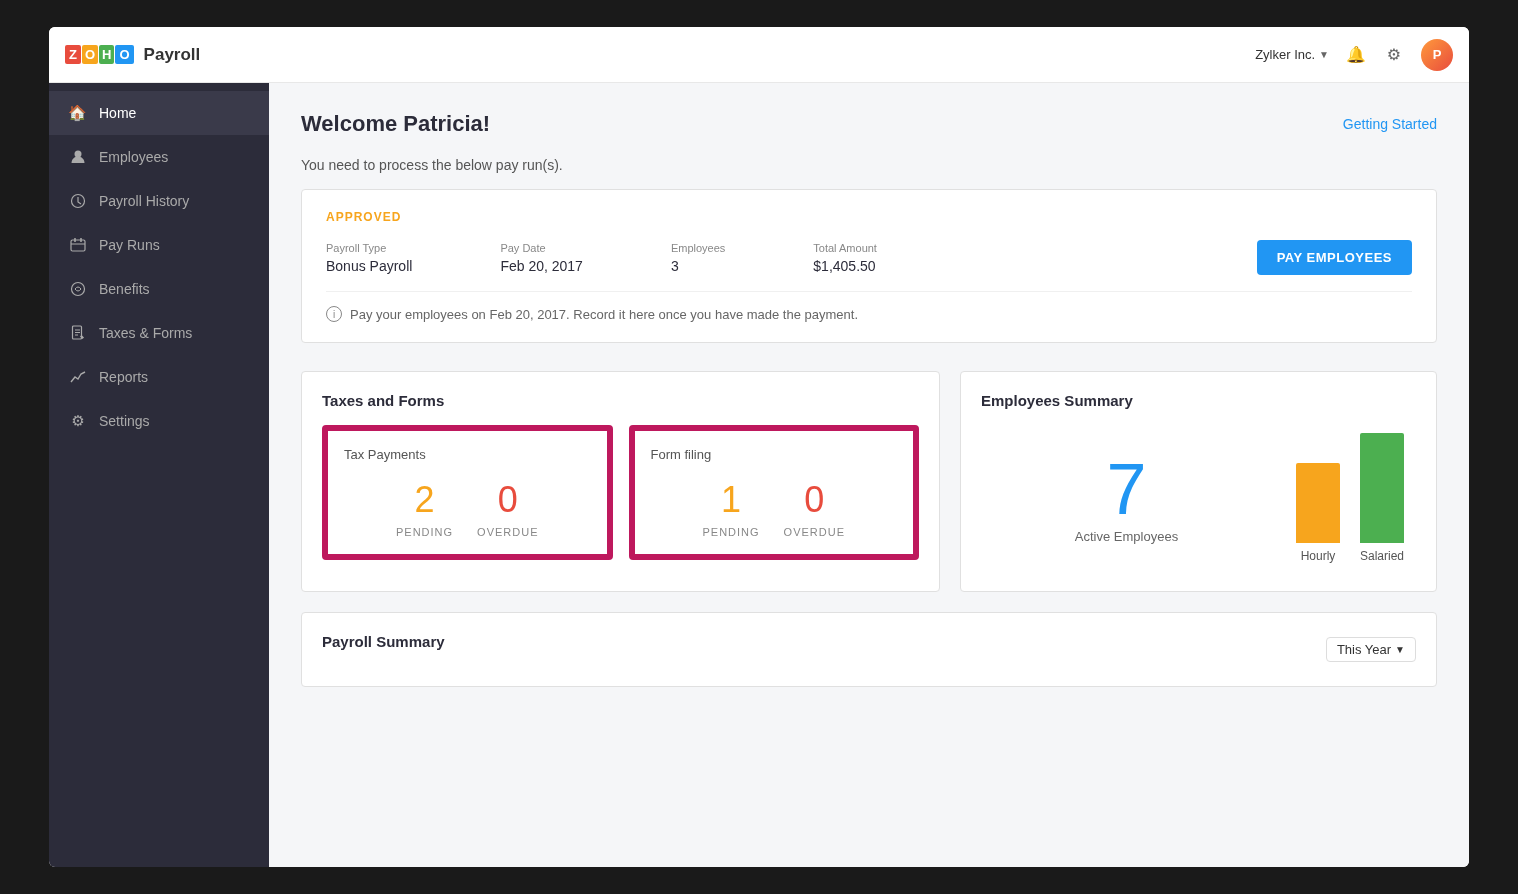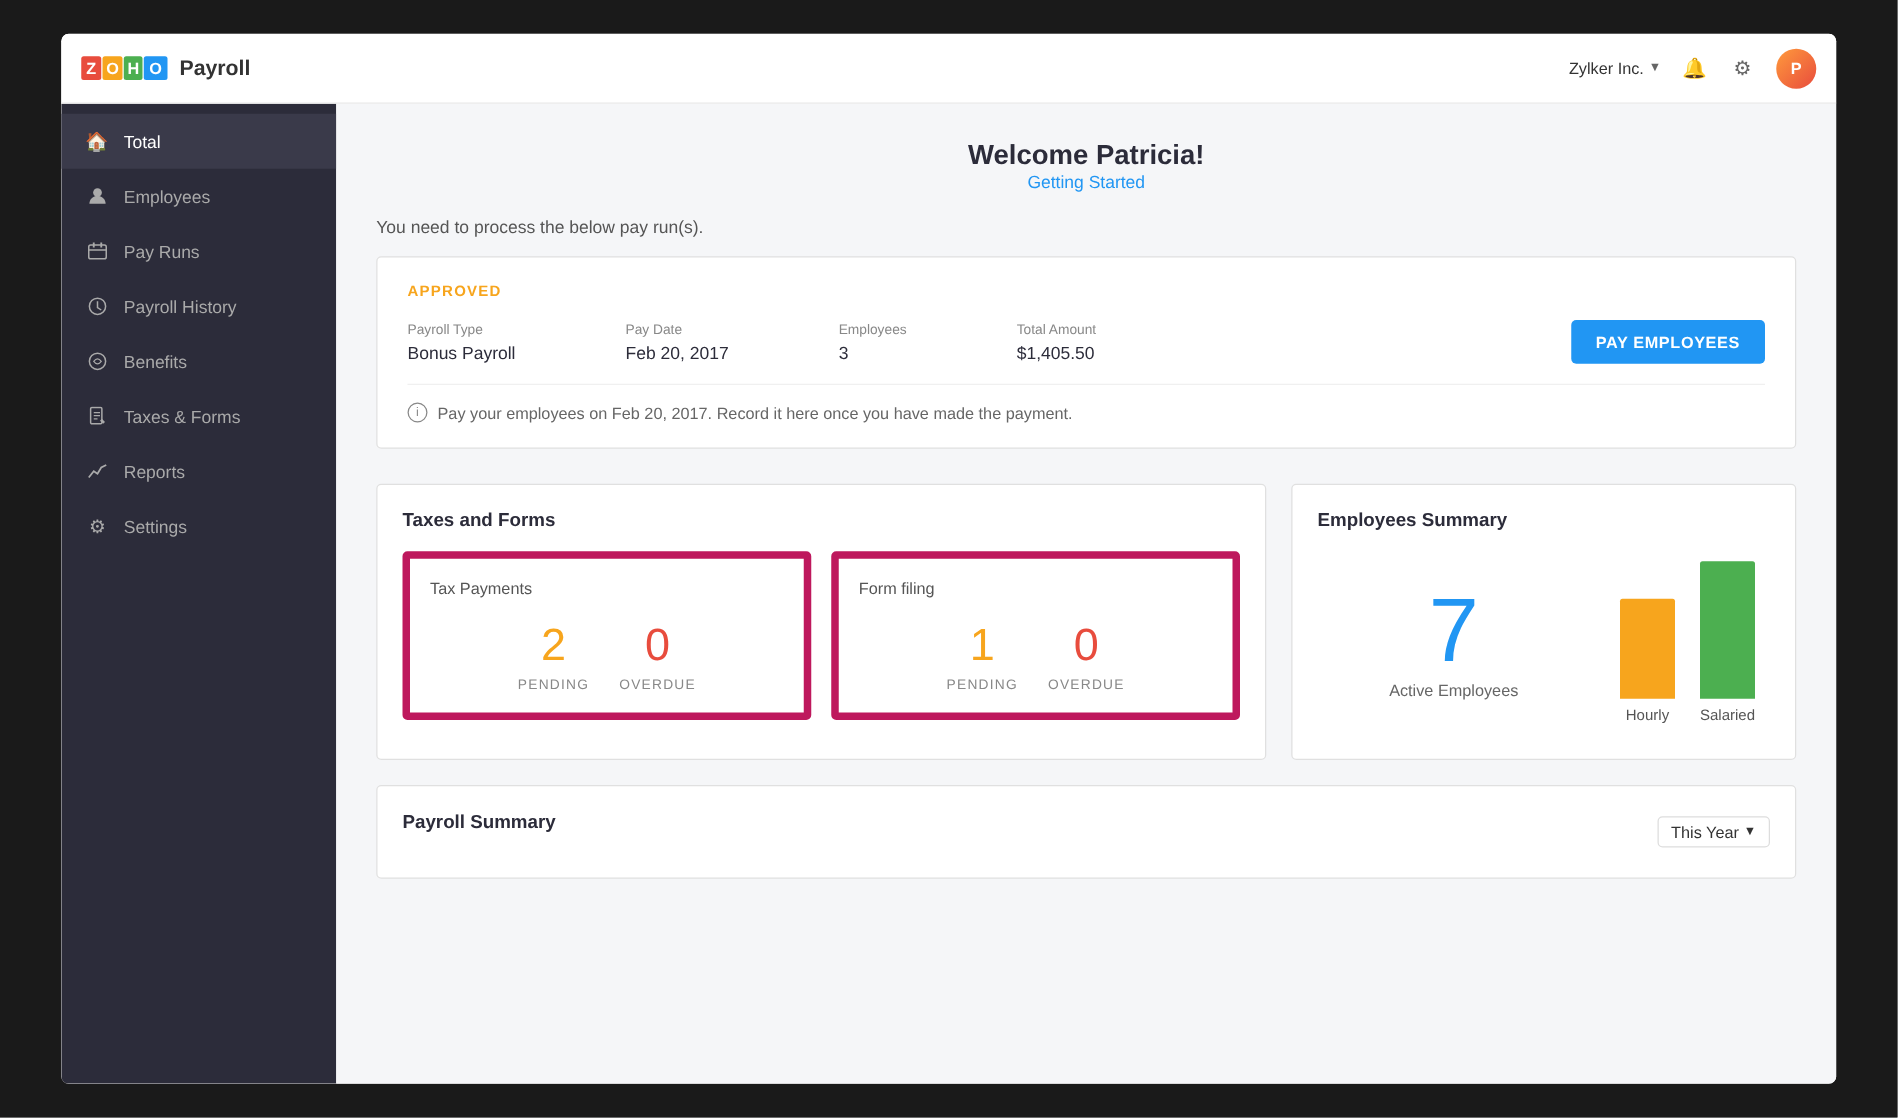--- a/index.html
+++ b/index.html
@@ -150,21 +150,20 @@
       background: #f5f6f8;
       overflow-y: auto;
       padding: 28px 32px;
     }
 
     .page-header {
       display: flex;
       align-items: center;
       justify-content: space-between;
       margin-bottom: 20px;
-      flex-direction: column;
     }
 
     .welcome-title {
       font-size: 22px;
       font-weight: 600;
       color: #2c2c3a;
     }
 
     .getting-started-link {
       color: #2196f3;
@@ -262,21 +261,21 @@
 
     .taxes-card {
       flex: 1;
       background: #fff;
       border: 1px solid #e0e0e0;
       border-radius: 4px;
       padding: 20px;
     }
 
     .employees-card {
-      width: 404px;
+      width: 477px;
       background: #fff;
       border: 1px solid #e0e0e0;
       border-radius: 4px;
       padding: 20px;
     }
 
     .card-title {
       font-size: 15px;
       font-weight: 600;
       color: #2c2c3a;
@@ -435,50 +434,50 @@
         <div class="header-icon">⚙</div>
         <div class="avatar">P</div>
       </div>
     </div>
 
     <div class="body">
 
       <div class="sidebar">
         <div class="nav-item active">
           <span class="nav-icon">🏠</span>
-          <span>Total</span>
+          <span>Home</span>
         </div>
         <div class="nav-item">
           <span class="nav-icon">
             <svg width="16" height="16" viewBox="0 0 16 16" fill="currentColor" style="color:#aaa">
               <circle cx="8" cy="5" r="3.5"></circle>
               <path d="M1.5 14c0-3.59 2.91-6.5 6.5-6.5s6.5 2.91 6.5 6.5H1.5z"></path>
             </svg>
           </span>
           <span>Employees</span>
+        </div>
+        <div class="nav-item">
+          <span class="nav-icon">
+            <svg width="16" height="16" viewBox="0 0 16 16" fill="currentColor" style="color:#aaa">
+              <circle cx="8" cy="8" r="6.5" fill="none" stroke="currentColor" stroke-width="1.2"></circle>
+              <polyline points="8,4 8,9 11,11" fill="none" stroke="currentColor" stroke-width="1.2"></polyline>
+            </svg>
+          </span>
+          <span>Payroll History</span>
         </div>
         <div class="nav-item">
           <span class="nav-icon">
             <svg width="16" height="16" viewBox="0 0 16 16" fill="currentColor" style="color:#aaa">
               <rect x="1" y="3" width="14" height="11" rx="1.5" fill="none" stroke="currentColor" stroke-width="1.2"></rect>
               <line x1="1" y1="7" x2="15" y2="7" stroke="currentColor" stroke-width="1.2"></line>
               <line x1="5" y1="1" x2="5" y2="5" stroke="currentColor" stroke-width="1.5"></line>
               <line x1="11" y1="1" x2="11" y2="5" stroke="currentColor" stroke-width="1.5"></line>
             </svg>
           </span>
           <span>Pay Runs</span>
-        </div>
-        <div class="nav-item">
-          <span class="nav-icon">
-            <svg width="16" height="16" viewBox="0 0 16 16" fill="currentColor" style="color:#aaa">
-              <circle cx="8" cy="8" r="6.5" fill="none" stroke="currentColor" stroke-width="1.2"></circle>
-              <polyline points="8,4 8,9 11,11" fill="none" stroke="currentColor" stroke-width="1.2"></polyline>
-            </svg>
-          </span>
-          <span>Payroll History</span>
         </div>
         <div class="nav-item">
           <span class="nav-icon">
             <svg width="16" height="16" viewBox="0 0 16 16" fill="none" style="color:#aaa">
               <circle cx="8" cy="8" r="6.5" stroke="currentColor" stroke-width="1.2"></circle>
               <path d="M5 8 Q8 4 11 8 Q8 12 5 8Z" stroke="currentColor" stroke-width="1" fill="none"></path>
             </svg>
           </span>
           <span>Benefits</span>
         </div>

